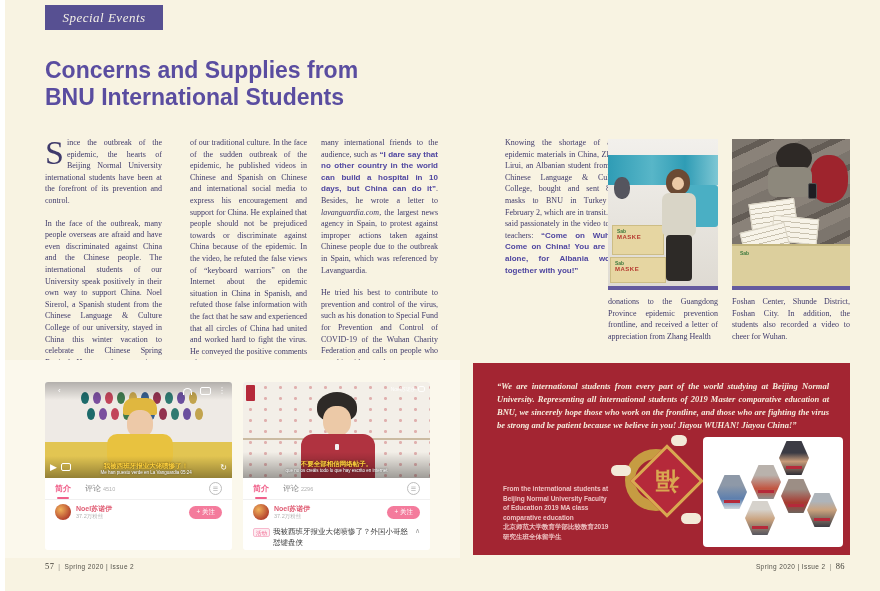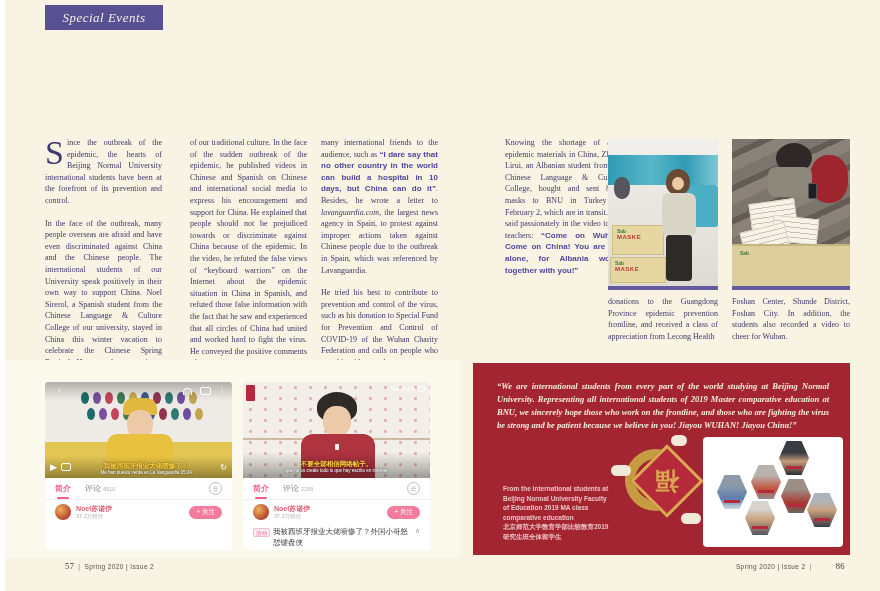--- a/index.html
+++ b/index.html
@@ -121,31 +121,35 @@
   .orn-diamond { position:absolute; left:30px; top:20px; width:52px; height:52px; background:#b5293a; border:3px solid #d9a851;
      transform:rotate(45deg); display:flex; align-items:center; justify-content:center; }
   .orn-fu { transform:rotate(135deg); color:#d9a851; font-size:24px; font-weight:bold; font-family:"Liberation Sans",sans-serif; }
   .cloud { position:absolute; width:20px; height:11px; background:#f3e9d8; border-radius:8px; }
   .students-panel { position:absolute; left:230px; top:74px; width:140px; height:110px; background:#ffffff; border-radius:4px; }
   .hex { position:absolute; width:30px; height:34px; clip-path:polygon(25% 0,75% 0,100% 50%,75% 100%,25% 100%,0 50%); }
   .hex .hx-label { position:absolute; left:22%; bottom:6px; width:56%; height:3px; background:#b5293a; }
 
   
   .footer { position:absolute; top:561px; color:#55534b; font-family:"Liberation Sans",sans-serif; font-size:6.5px; letter-spacing:.4px; }
-  .footer .pn { font-size:8.5px; font-family:"Liberation Serif",serif; color:#3c3a33;margin-left:20px; }
+  .footer .pn { font-size:8.5px; font-family:"Liberation Serif",serif; color:#3c3a33; }
   .f-left { left:40px; } .f-right { right:35px; text-align:right; }
   .fsep { display:inline-block; margin:0 4px; color:#8a887e; }
 </style>
 </head>
 <body>
 
 <div class="spread">
 
   <div class="tagbox">
     <span>Special Events</span>
+  </div>
+  <div class="title">
+    <span>Concerns and Supplies from</span><br>
+    <span>BNU International Students</span>
   </div>
 
   <div class="col c1">
     <p><span class="dropcap">S</span><span>ince the outbreak of the epidemic, the hearts of Beijing Normal University international students have been at the forefront of its prevention and control.</span></p>
     <p>In the face of the outbreak, many people overseas are afraid and have even discriminated against China and the Chinese people. The international students of our University speak positively in their own way to support China. Noel Sirerol, a Spanish student from the Chinese Language &amp; Culture College of our university, stayed in China this winter vacation to celebrate the Chinese Spring Festival. He wanted to experience the joy and charm</p>
   </div>
   <div class="col c2">
     <p>of our traditional culture. In the face of the sudden outbreak of the epidemic, he published videos in Chinese and Spanish on Chinese and international social media to express his encouragement and support for China. He explained that people should not be prejudiced towards or discriminate against China because of the epidemic. In the video, he refuted the false views of “keyboard warriors” on the Internet about the epidemic situation in China in Spanish, and refuted those false information with the fact that he saw and experienced that all circles of China had united and worked hard to fight the virus. He conveyed the positive comments of</p>
   </div>
   <div class="col c3">
@@ -182,21 +186,21 @@
     <div class="phone"></div>
     <div class="paper" style="left:18px;top:62px;transform:rotate(-8deg);"></div>
     <div class="paper" style="left:40px;top:78px;transform:rotate(6deg);"></div>
     <div class="paper" style="left:10px;top:88px;transform:rotate(-14deg);"></div>
     <div class="boxes">
       <span class="brand" style="color:#3f7a3f;font-family:'Liberation Sans',sans-serif;font-weight:bold;font-size:5px;display:block;padding:4px 0 0 8px;">Sab</span>
     </div>
     <div class="bar"></div>
   </div>
 
-  <div class="capcol cap1">donations to the Guangdong Province epidemic prevention frontline, and received a class of appreciation from Lecong Health</div>
+  <div class="capcol cap1">donations to the Guangdong Province epidemic prevention frontline, and received a letter of appreciation from Zhang Health</div>
   <div class="capcol cap2">Foshan Center, Shunde District, Foshan City. In addition, the students also recorded a video to cheer for Wuhan.</div>
 
   <div class="video-panel">
 
     <div class="vcard vc1">
       <div class="thumb thumb1">
         <div class="balloon-row" style="left:36px;top:10px;"></div>
         <div class="balloon-row" style="left:42px;top:26px;"></div>
         <div class="beanie"></div>
         <div class="face1"></div>

